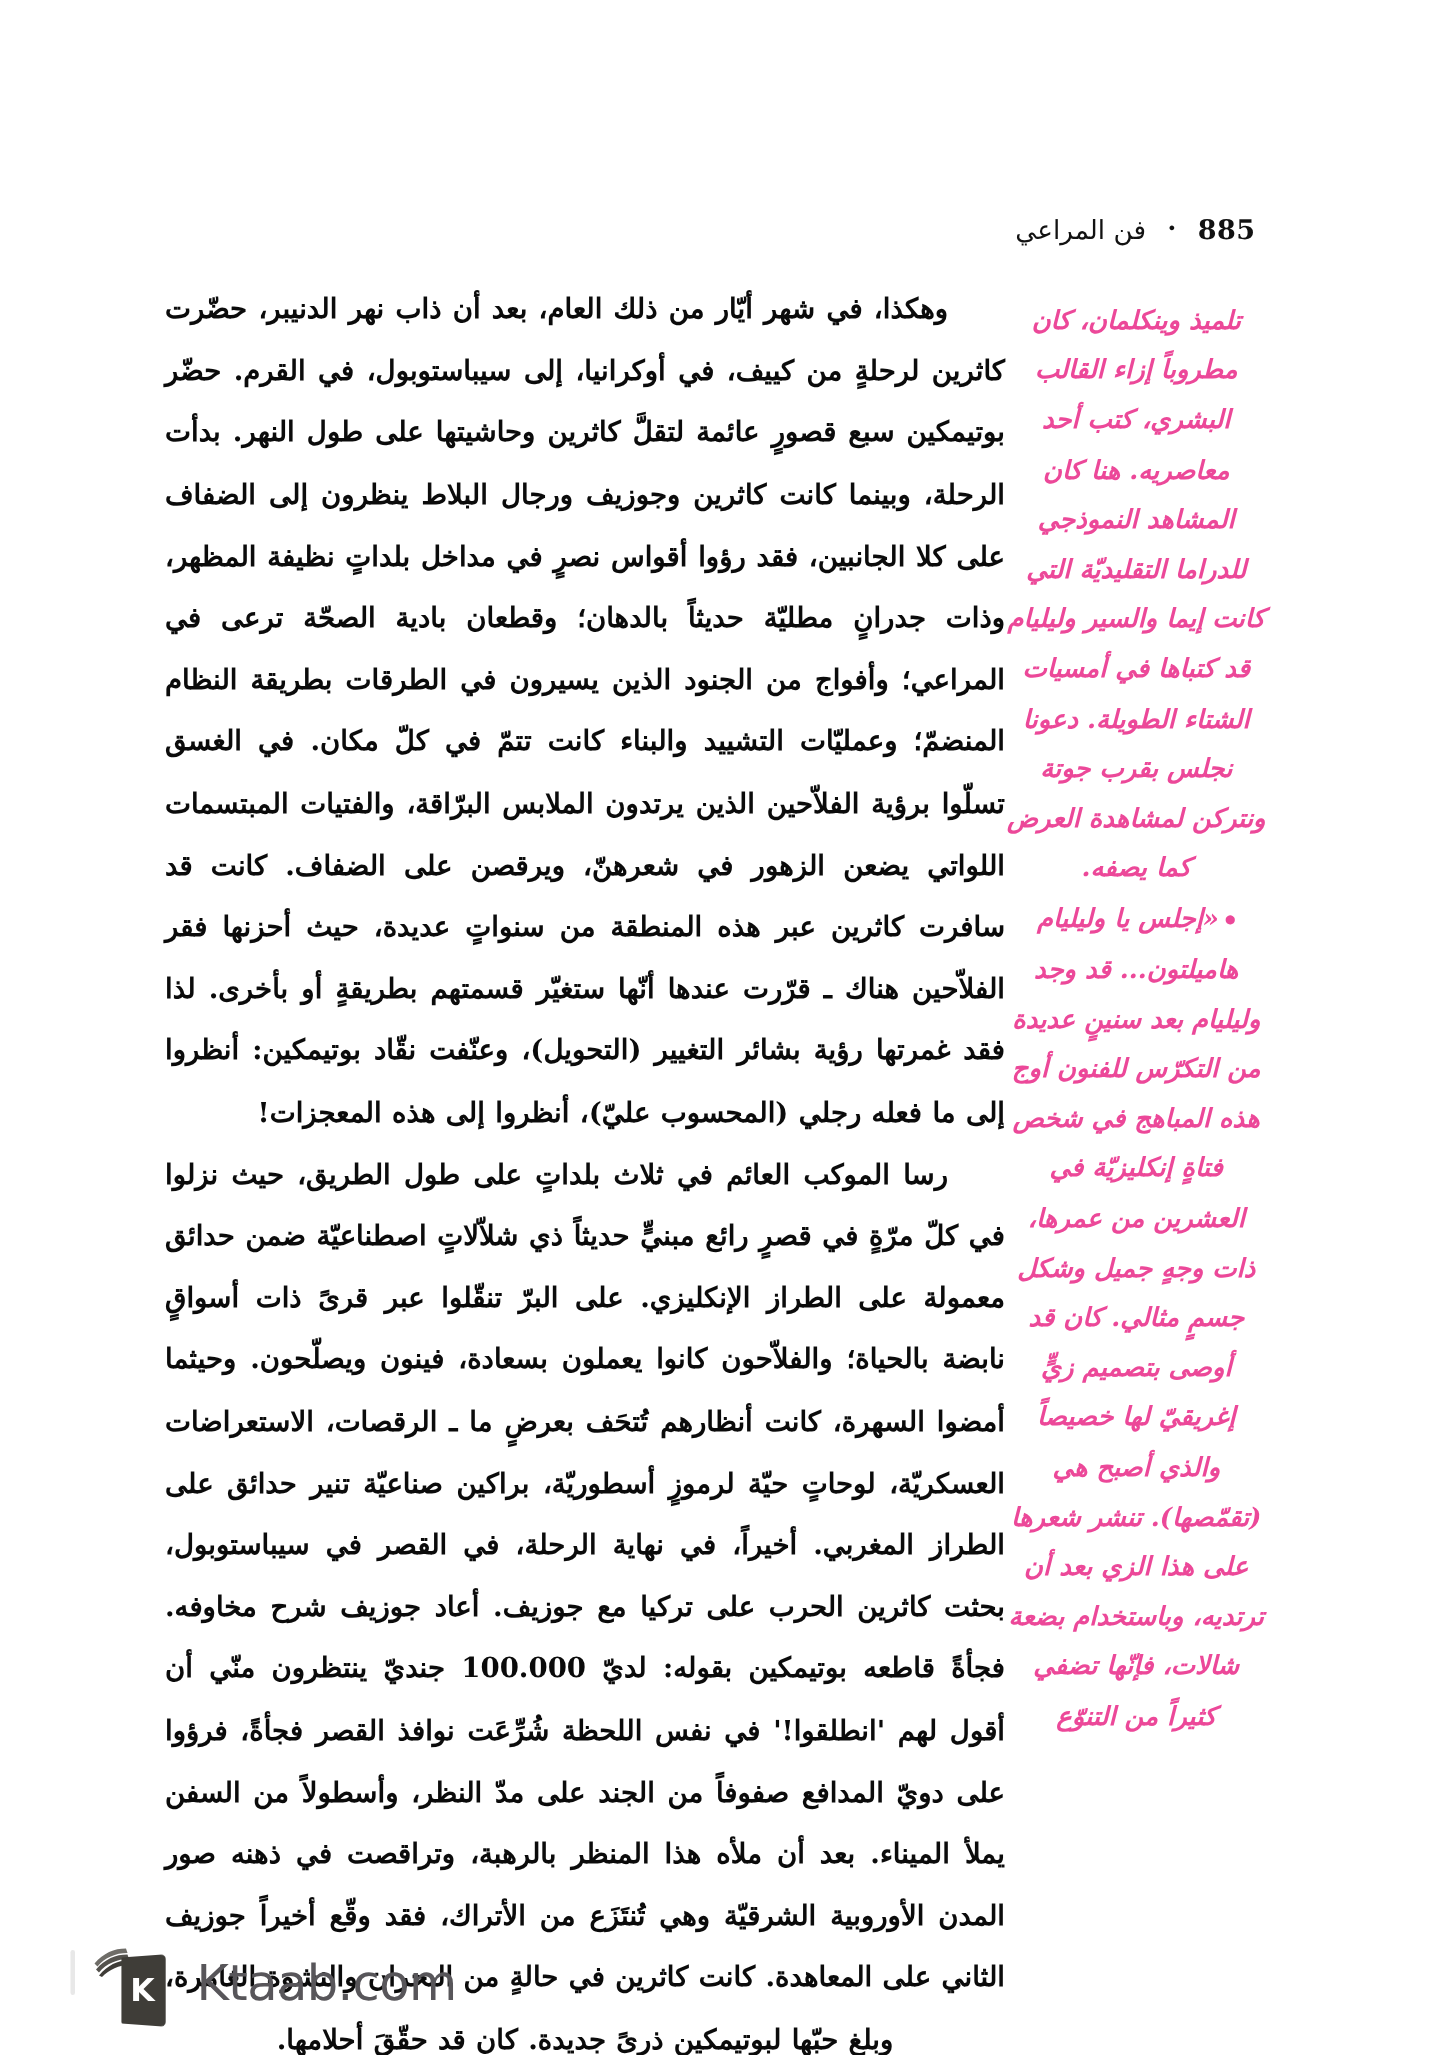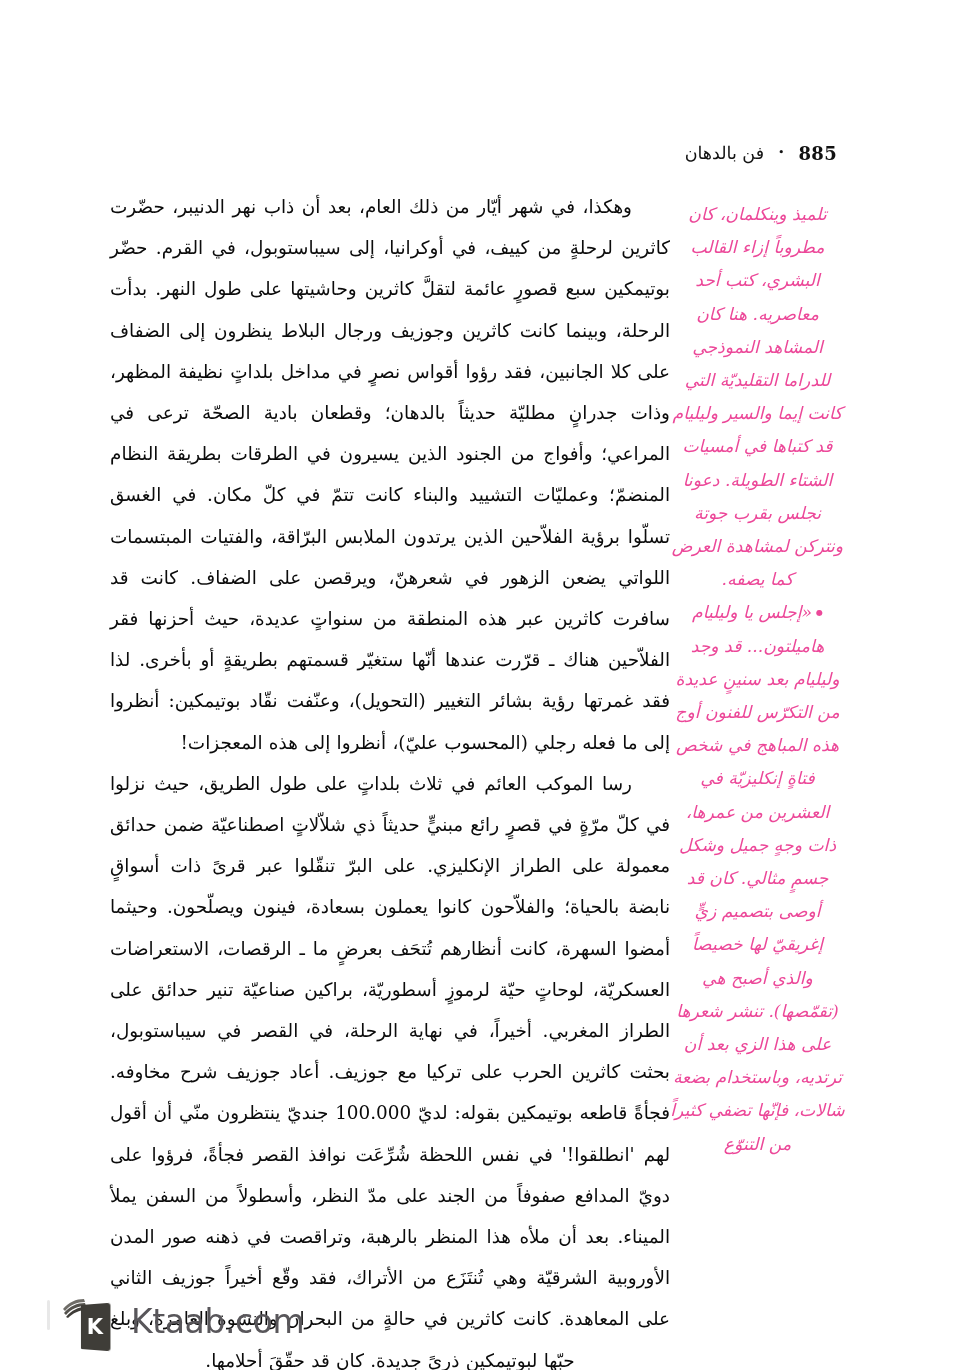--- a/index.html
+++ b/index.html
@@ -51,20 +51,21 @@
     letter-spacing: 0.3px;
   }
 
   
   #columns {
     position: absolute;
     top: 186px;
     left: 110px;
     width: 735px;
     height: 1040px;
+    font-weight: bold;
   }
 
   
   #body-col {
     position: absolute;
     top: 0;
     left: 0;
     width: 560px;
     direction: rtl;
     text-align: justify;
@@ -184,21 +185,21 @@
   }
 </style>
 </head>
 <body>
 
 <div id="page">
 
   <div id="header">
     <span class="hdr-folio">885</span>
     <span class="hdr-bullet">•</span>
-    <span class="hdr-title">فن بالدهان</span>
+    <span class="hdr-title">فن المراعي</span>
   </div>
 
   <div id="columns">
 
     <div id="body-col">
       <p>وهكذا، في شهر أيّار من ذلك العام، بعد أن ذاب نهر الدنيبر، حضّرت كاثرين لرحلةٍ من كييف، في أوكرانيا، إلى سيباستوبول، في القرم. حضّر بوتيمكين سبع قصورٍ عائمة لتقلَّ كاثرين وحاشيتها على طول النهر. بدأت الرحلة، وبينما كانت كاثرين وجوزيف ورجال البلاط ينظرون إلى الضفاف على كلا الجانبين، فقد رؤوا أقواس نصرٍ في مداخل بلداتٍ نظيفة المظهر، وذات جدرانٍ مطليّة حديثاً بالدهان؛ وقطعان بادية الصحّة ترعى في المراعي؛ وأفواج من الجنود الذين يسيرون في الطرقات بطريقة النظام المنضمّ؛ وعمليّات التشييد والبناء كانت تتمّ في كلّ مكان. في الغسق تسلّوا برؤية الفلاّحين الذين يرتدون الملابس البرّاقة، والفتيات المبتسمات اللواتي يضعن الزهور في شعرهنّ، ويرقصن على الضفاف. كانت قد سافرت كاثرين عبر هذه المنطقة من سنواتٍ عديدة، حيث أحزنها فقر الفلاّحين هناك ـ قرّرت عندها أنّها ستغيّر قسمتهم بطريقةٍ أو بأخرى. لذا فقد غمرتها رؤية بشائر التغيير (التحويل)، وعنّفت نقّاد بوتيمكين: أنظروا إلى ما فعله رجلي (المحسوب عليّ)، أنظروا إلى هذه المعجزات!</p>
       <p class="last-center">رسا الموكب العائم في ثلاث بلداتٍ على طول الطريق، حيث نزلوا في كلّ مرّةٍ في قصرٍ رائع مبنيٍّ حديثاً ذي شلاّلاتٍ اصطناعيّة ضمن حدائق معمولة على الطراز الإنكليزي. على البرّ تنقّلوا عبر قرىً ذات أسواقٍ نابضة بالحياة؛ والفلاّحون كانوا يعملون بسعادة، فينون ويصلّحون. وحيثما أمضوا السهرة، كانت أنظارهم تُتحَف بعرضٍ ما ـ الرقصات، الاستعراضات العسكريّة، لوحاتٍ حيّة لرموزٍ أسطوريّة، براكين صناعيّة تنير حدائق على الطراز المغربي. أخيراً، في نهاية الرحلة، في القصر في سيباستوبول، بحثت كاثرين الحرب على تركيا مع جوزيف. أعاد جوزيف شرح مخاوفه. فجأةً قاطعه بوتيمكين بقوله: لديّ 100.000 جنديّ ينتظرون منّي أن أقول لهم 'انطلقوا!' في نفس اللحظة شُرِّعَت نوافذ القصر فجأةً، فرؤوا على دويّ المدافع صفوفاً من الجند على مدّ النظر، وأسطولاً من السفن يملأ الميناء. بعد أن ملأه هذا المنظر بالرهبة، وتراقصت في ذهنه صور المدن الأوروبية الشرقيّة وهي تُنتَزَع من الأتراك، فقد وقّع أخيراً جوزيف الثاني على المعاهدة. كانت كاثرين في حالةٍ من البحران والنشوة الغامرة، وبلغ حبّها لبوتيمكين ذرىً جديدة. كان قد حقّقَ أحلامها.</p>
     </div>
 
     <div id="note-col">

